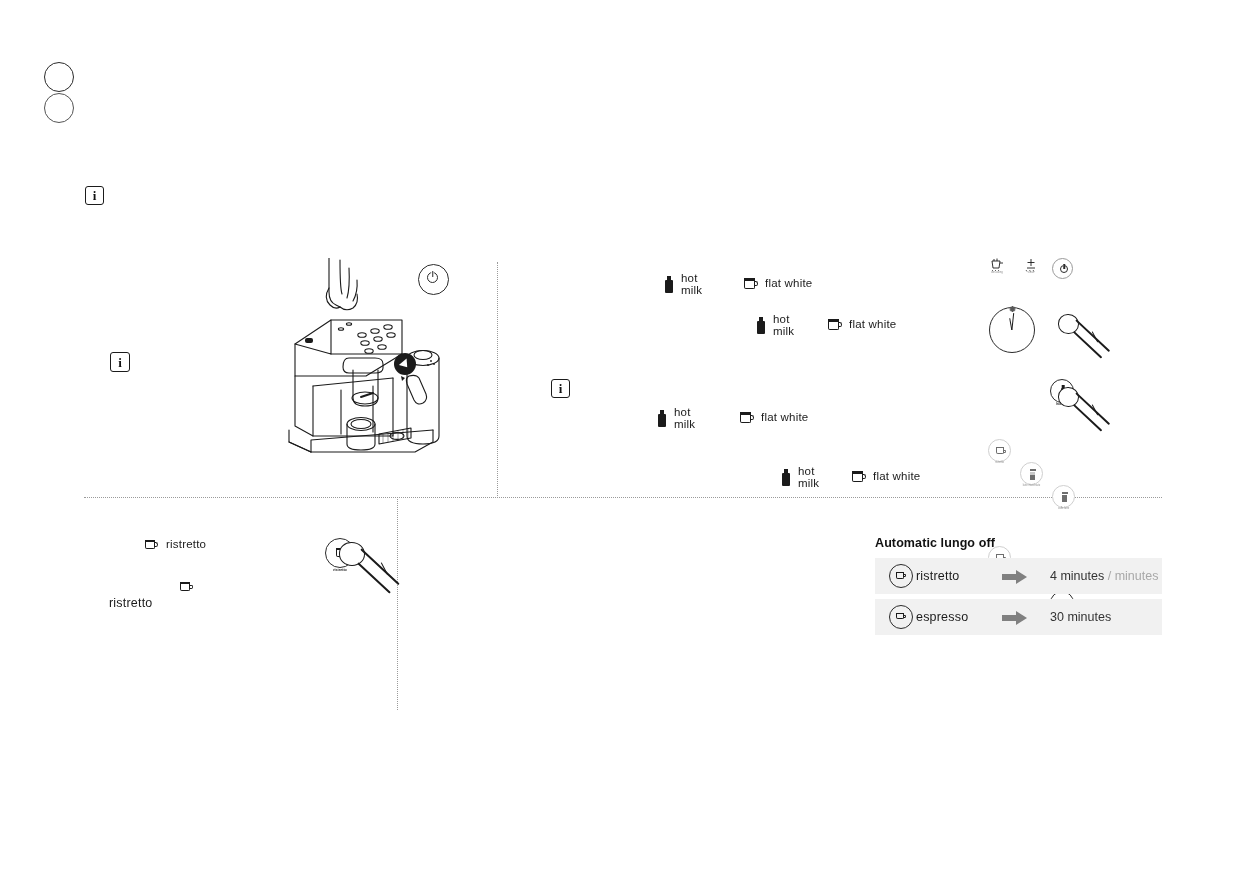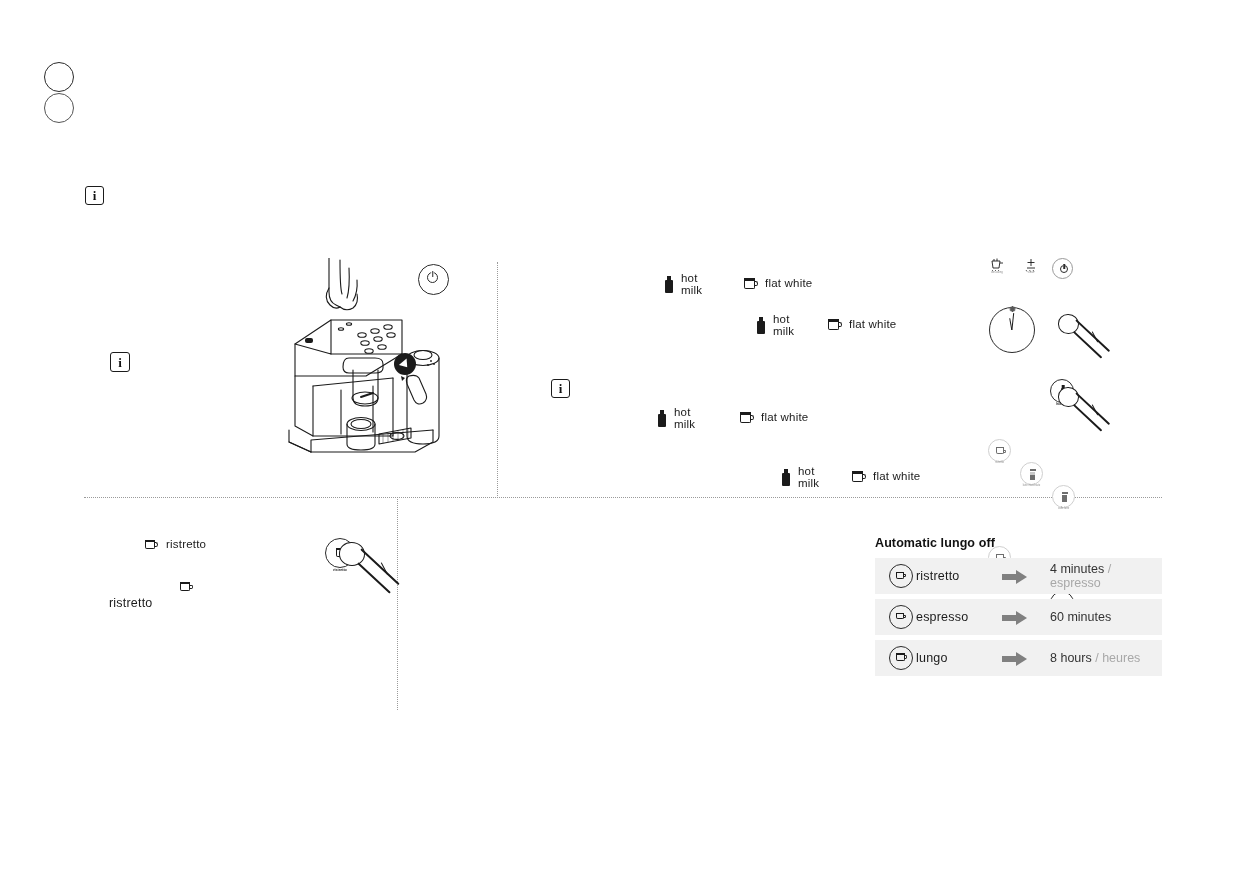--- a/index.html
+++ b/index.html
@@ -568,57 +568,39 @@
         <span class="handle" style="left:7px;top:2.2px;width:3px;height:3.4px;border-width:1.2px;"></span>
       </span>
     </span>
     <span class="pr-label">ristretto</span>
     <span class="pr-arrow">
       <span class="shaft"></span>
         <span class="head"></span>
     </span>
     <span class="pr-value">
       <span>4 minutes</span>
-      <span class="alt">/ espresso</span>
+      <span class="alt">/ minutes</span>
     </span>
   </div>
 
   <div class="power-row">
     <span class="pr-icon">
       <span class="icon-cup" style="width:10px;height:9px;position:relative;">
         <span class="ctop" style="width:8px;height:1.5px;top:0;"></span>
         <span class="cbody" style="width:8px;height:5px;top:1.5px;border-width:1.2px;"></span>
         <span class="handle" style="left:7px;top:2.2px;width:3px;height:3.2px;border-width:1.2px;"></span>
       </span>
     </span>
     <span class="pr-label">espresso</span>
     <span class="pr-arrow">
       <span class="shaft"></span>
         <span class="head"></span>
     </span>
     <span class="pr-value">
-      <span>60 minutes</span>
+      <span>30 minutes</span>
       <span class="alt"></span>
     </span>
   </div>
 
-  <div class="power-row">
-    <span class="pr-icon">
-      <span class="icon-cup" style="width:11px;height:10px;position:relative;">
-        <span class="ctop" style="width:9px;height:1.5px;top:0;"></span>
-        <span class="cbody" style="width:9px;height:6.5px;top:1.5px;border-width:1.2px;"></span>
-        <span class="handle" style="left:8px;top:2.4px;width:3px;height:3.6px;border-width:1.2px;"></span>
-      </span>
-    </span>
-    <span class="pr-label">lungo</span>
-    <span class="pr-arrow">
-      <span class="shaft"></span>
-        <span class="head"></span>
-    </span>
-    <span class="pr-value">
-      <span>8 hours</span>
-      <span class="alt">/ heures</span>
-    </span>
-  </div>
 </div>
 
 
 
 
 </body></html>

